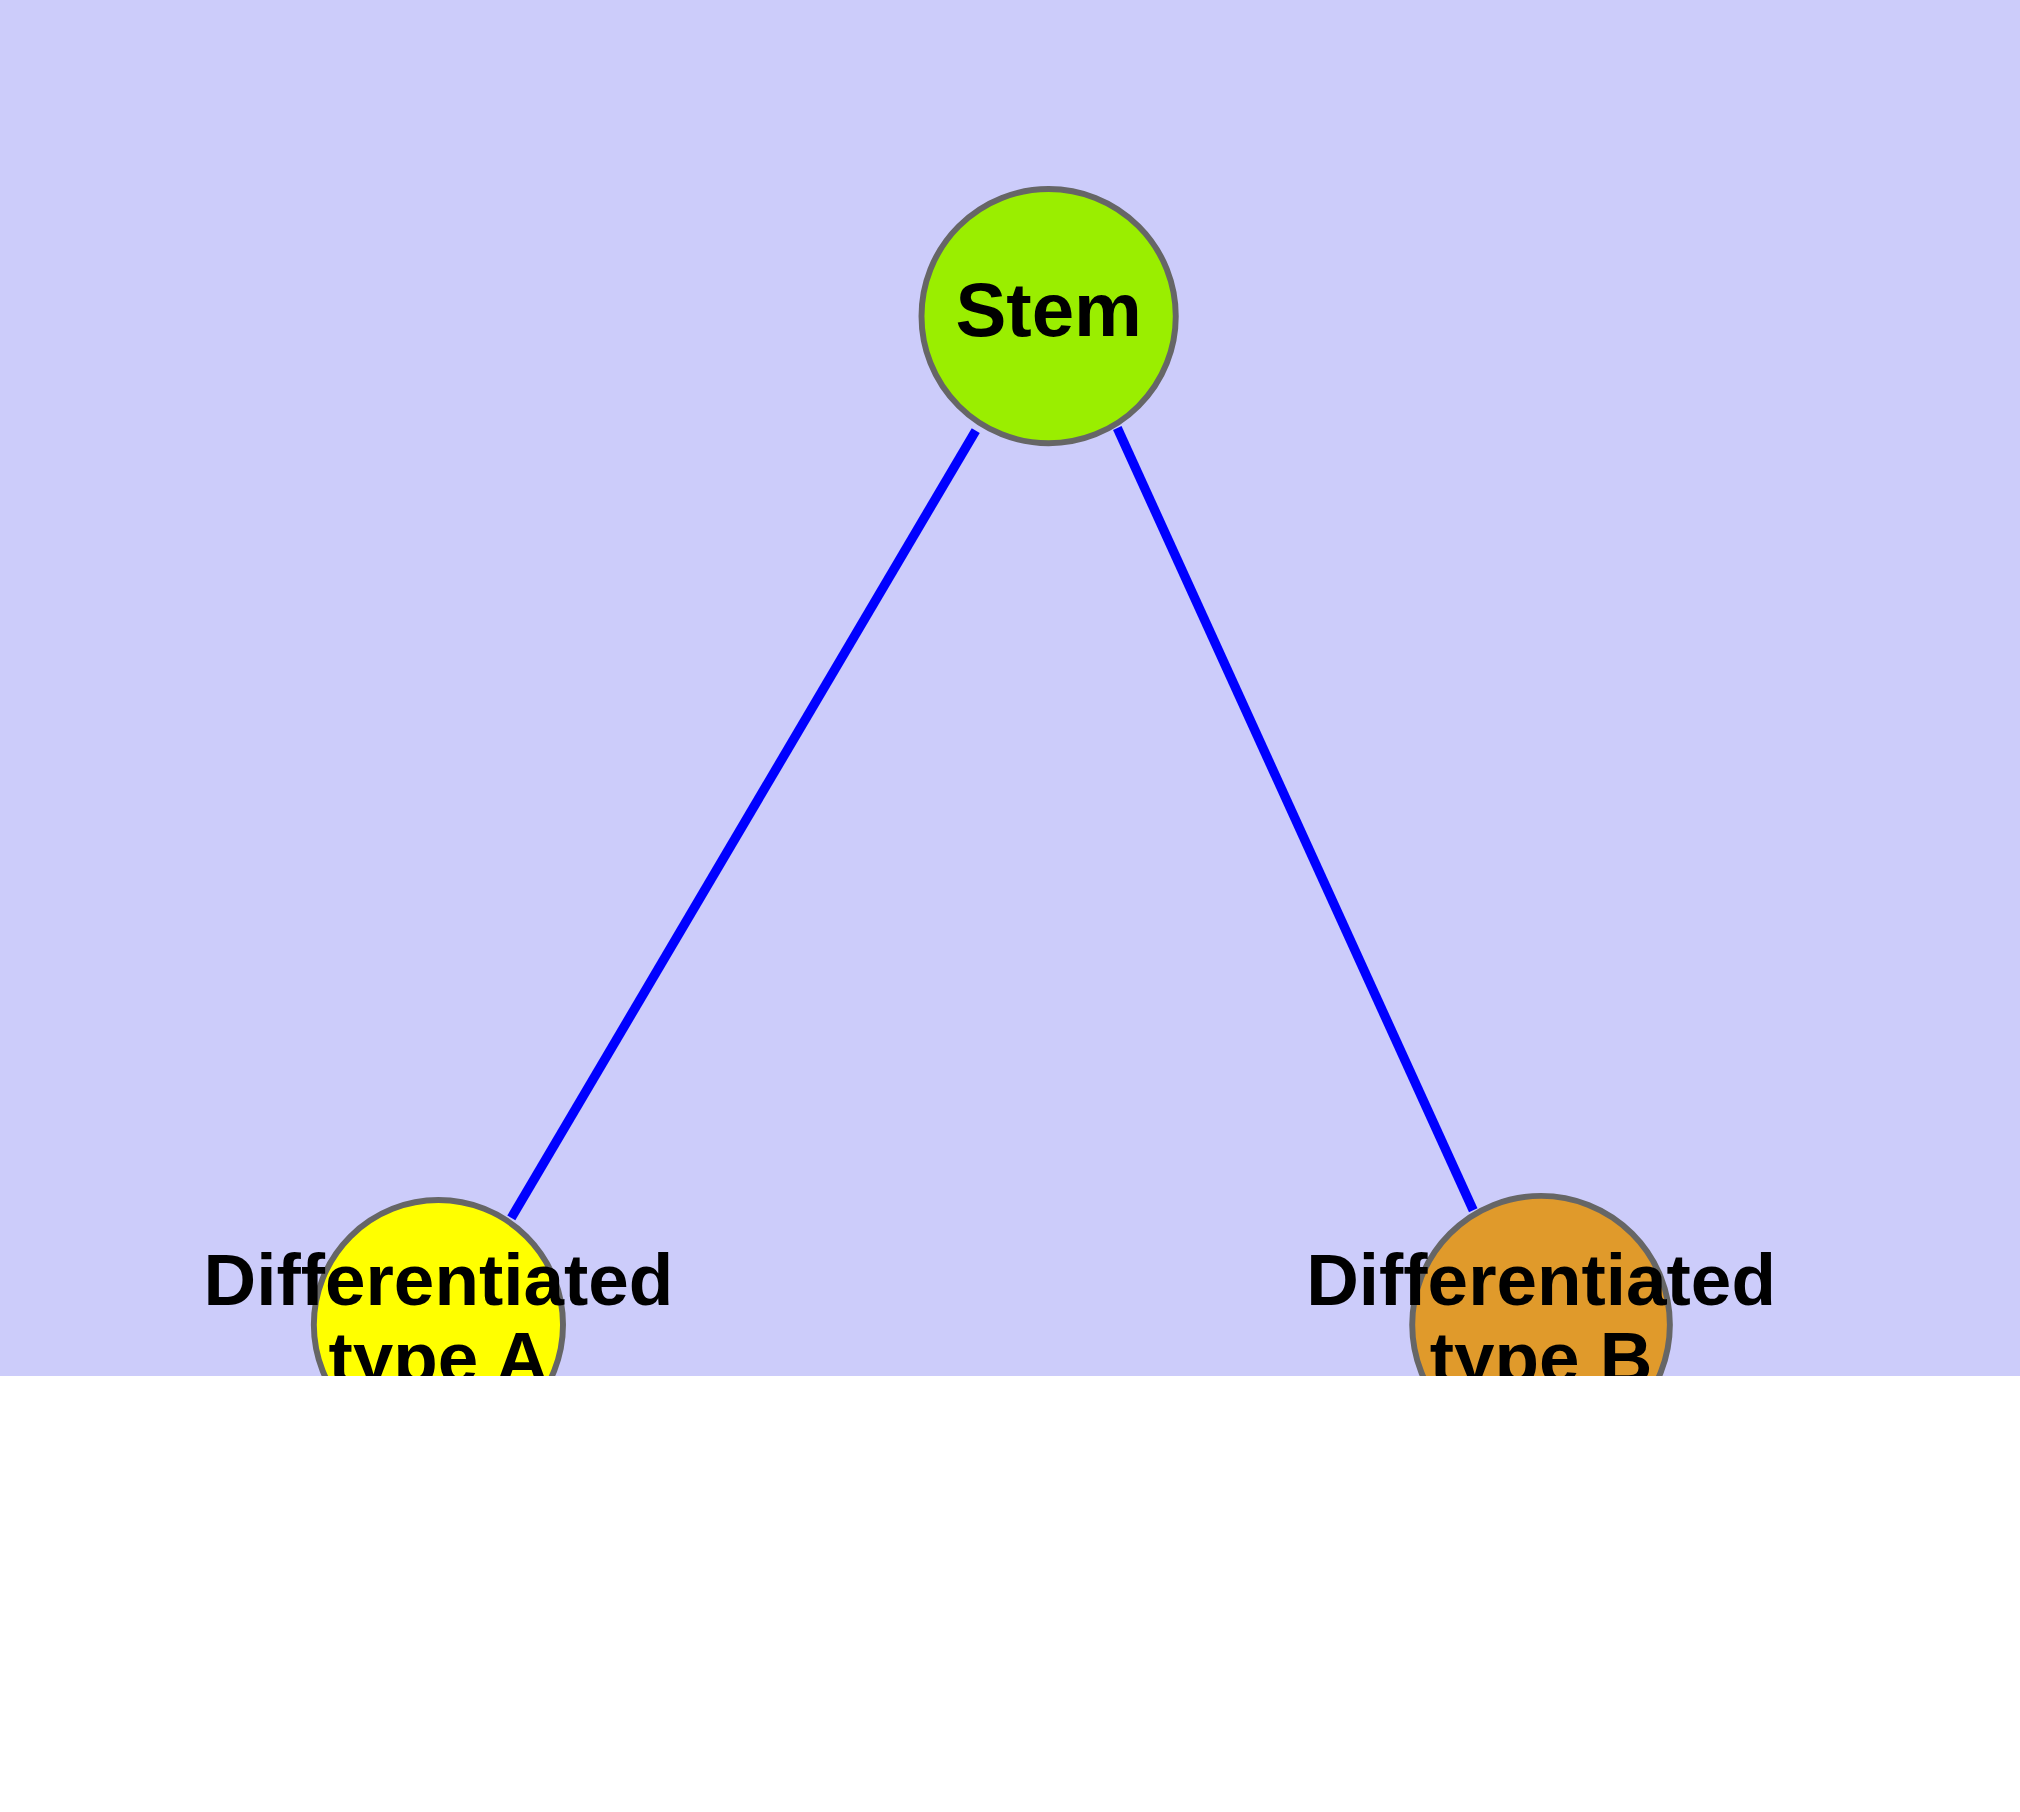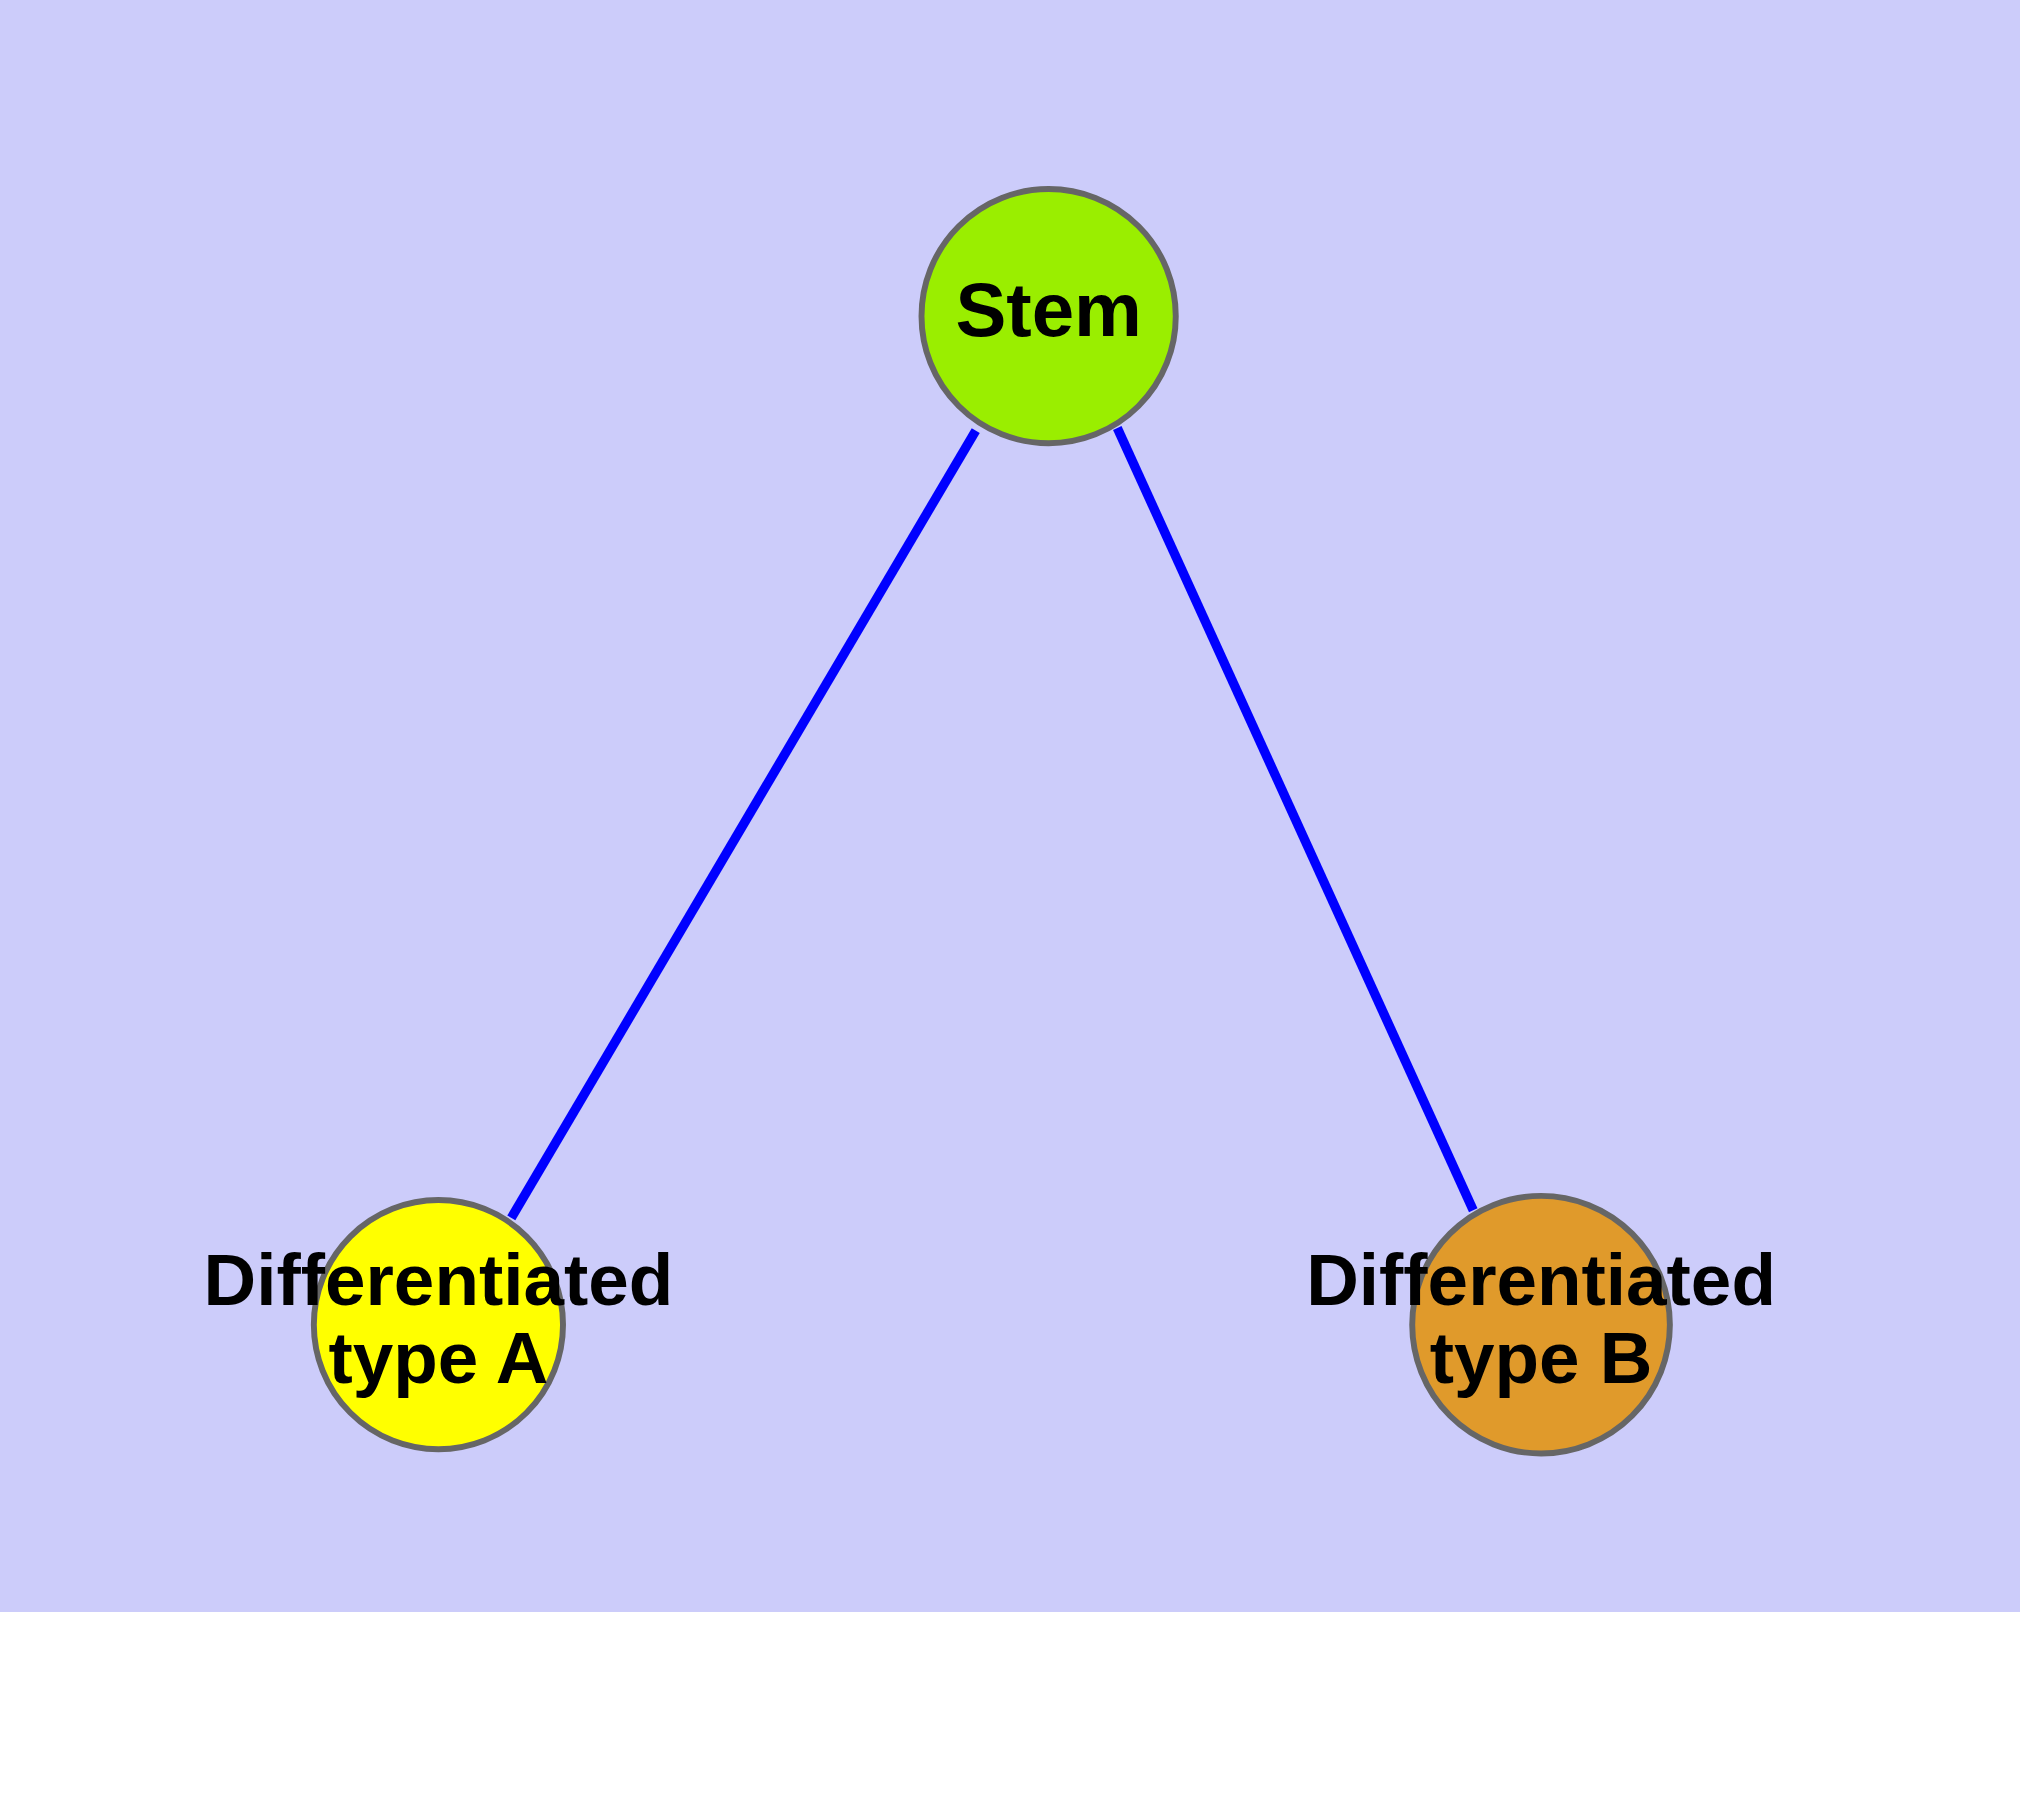--- a/index.html
+++ b/index.html
@@ -3,21 +3,21 @@
 <meta charset="utf-8">
 <style>
   html, body {
     margin: 0;
     padding: 0;
     background: #ffffff;
   }
   #canvas {
     position: relative;
     width: 2021px;
-    height: 1612px;
+    height: 1376px;
     overflow: hidden;
     font-family: "Liberation Sans", sans-serif;
   }
   #bg-rect {
     position: absolute;
     left: 0;
     top: 0;
     width: 2021px;
     height: 1812px;
     background: #ccccfa;

